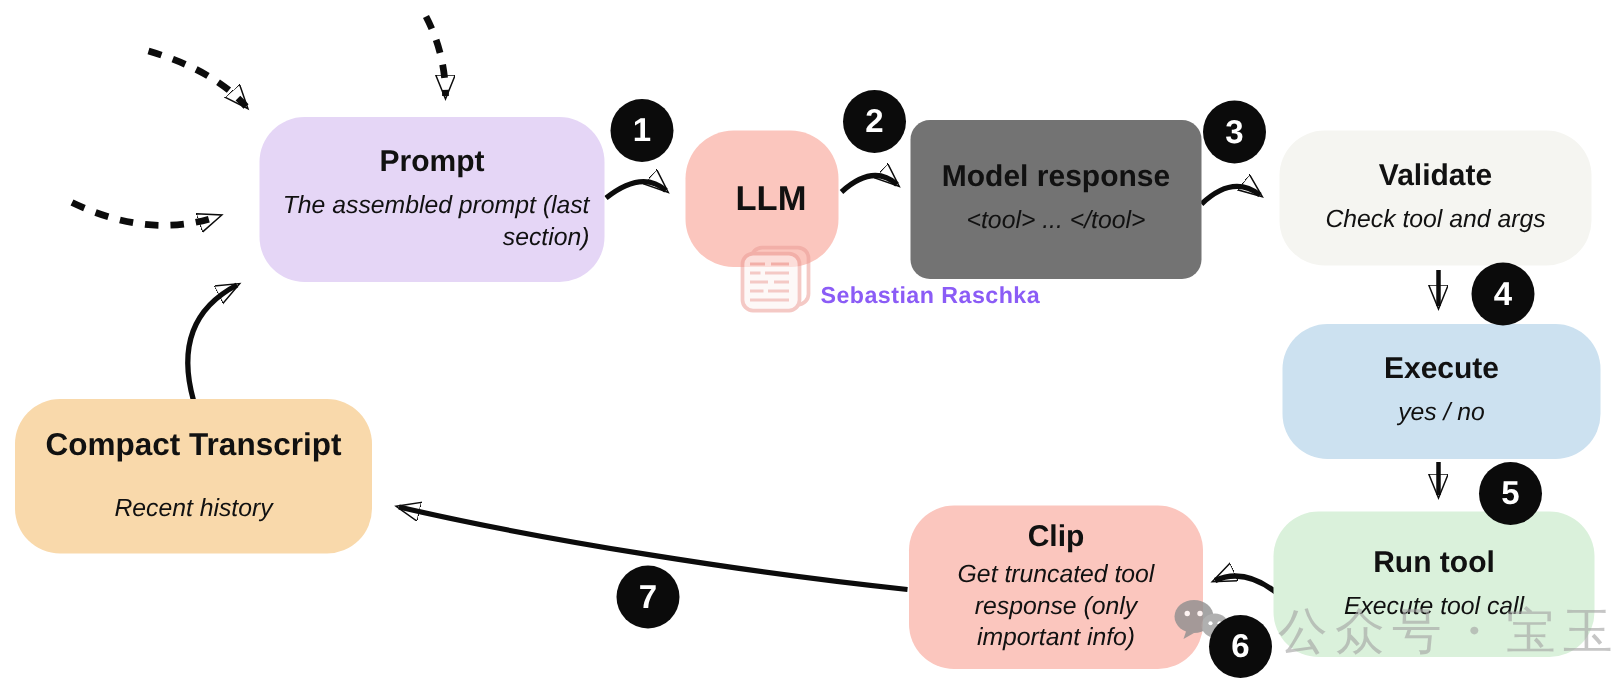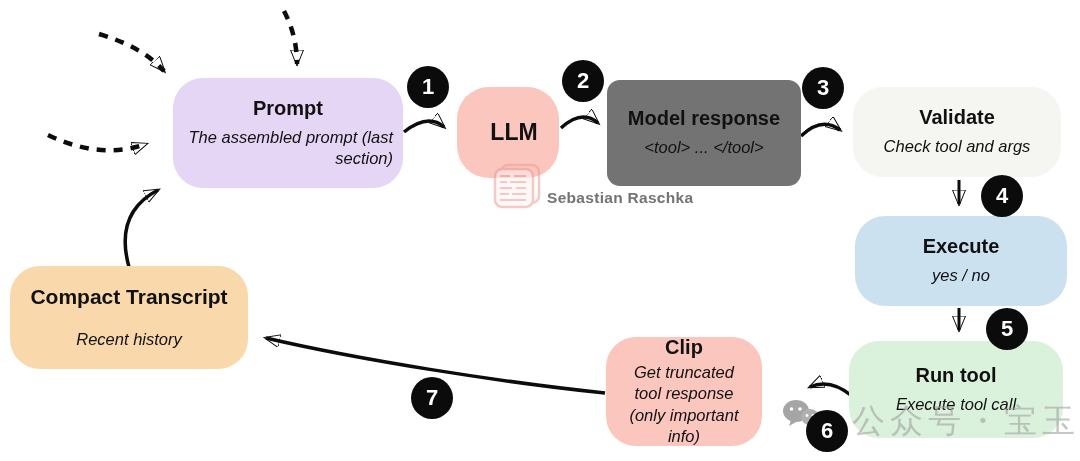--- a/index.html
+++ b/index.html
@@ -21,41 +21,41 @@
   .node .title    { font-weight:700; font-size:20px; line-height:1.15; }
   .node .subtitle { font-style:italic; font-size:16.5px; line-height:1.28; margin-top:7px; padding:0 10px; }
 
   #node-prompt        { left:173px; top:78px;  width:230px; height:110px;text-align:right; }
   #node-llm           { left:457px; top:87px;  width:102px; height:91px; border-radius:32px; }
   #node-llm .title    { font-size:23px;margin-left:12px; }
   #node-model-response{ left:607px; top:80px;  width:194px; height:106px; }
   #node-validate      { left:853px; top:87px;  width:208px; height:90px; }
   #node-approve       { left:855px; top:216px; width:212px; height:90px; }
   #node-run-tool      { left:849px; top:341px; width:214px; height:97px; }
-  #node-clip          { left:606px; top:337px; width:156px; height:109px; }
+  #node-clip          { left:606px; top:337px; width:196px; height:109px; }
   #node-clip .subtitle{ margin-top:3px; padding:0 14px; }
   #node-compact       { left:10px;  top:266px; width:238px; height:103px; }
   #node-compact .title{ font-size:21px; }
 
   .step {
     position:absolute; z-index:4; width:42px; height:42px; border-radius:50%;
     background:#0b0b0b; color:#ffffff; font-weight:700; font-size:22px;
     display:flex; align-items:center; justify-content:center;
   }
   #step-1 { left:407px; top:66px; }
   #step-2 { left:562px; top:60px; }
   #step-3 { left:802px; top:67px; }
   #step-4 { left:981px; top:175px; }
   #step-5 { left:986px; top:308px; }
   #step-6 { left:806px; top:410px; }
   #step-7 { left:411px; top:377px; }
 
   .wm-author {
     position:absolute; z-index:3; left:547px; top:189px;
-    font-weight:700; font-size:15.5px; color:#737373; letter-spacing:0.3px;
+    font-weight:700; font-size:15.5px; color:#8b5cf6; letter-spacing:0.3px;
   }
   .wm-stamp  { position:absolute; z-index:3; left:492px; top:163px; opacity:0.55; }
   .wm-wechat { position:absolute; z-index:3; left:782px; top:399px; opacity:0.8; }
   .wm-channel{
     position:absolute; z-index:3; left:852px; top:399px;
     font-size:33px; color:rgba(163,163,163,0.62); letter-spacing:5px; white-space:nowrap;
   }
 </style>
 </head>
 <body>

